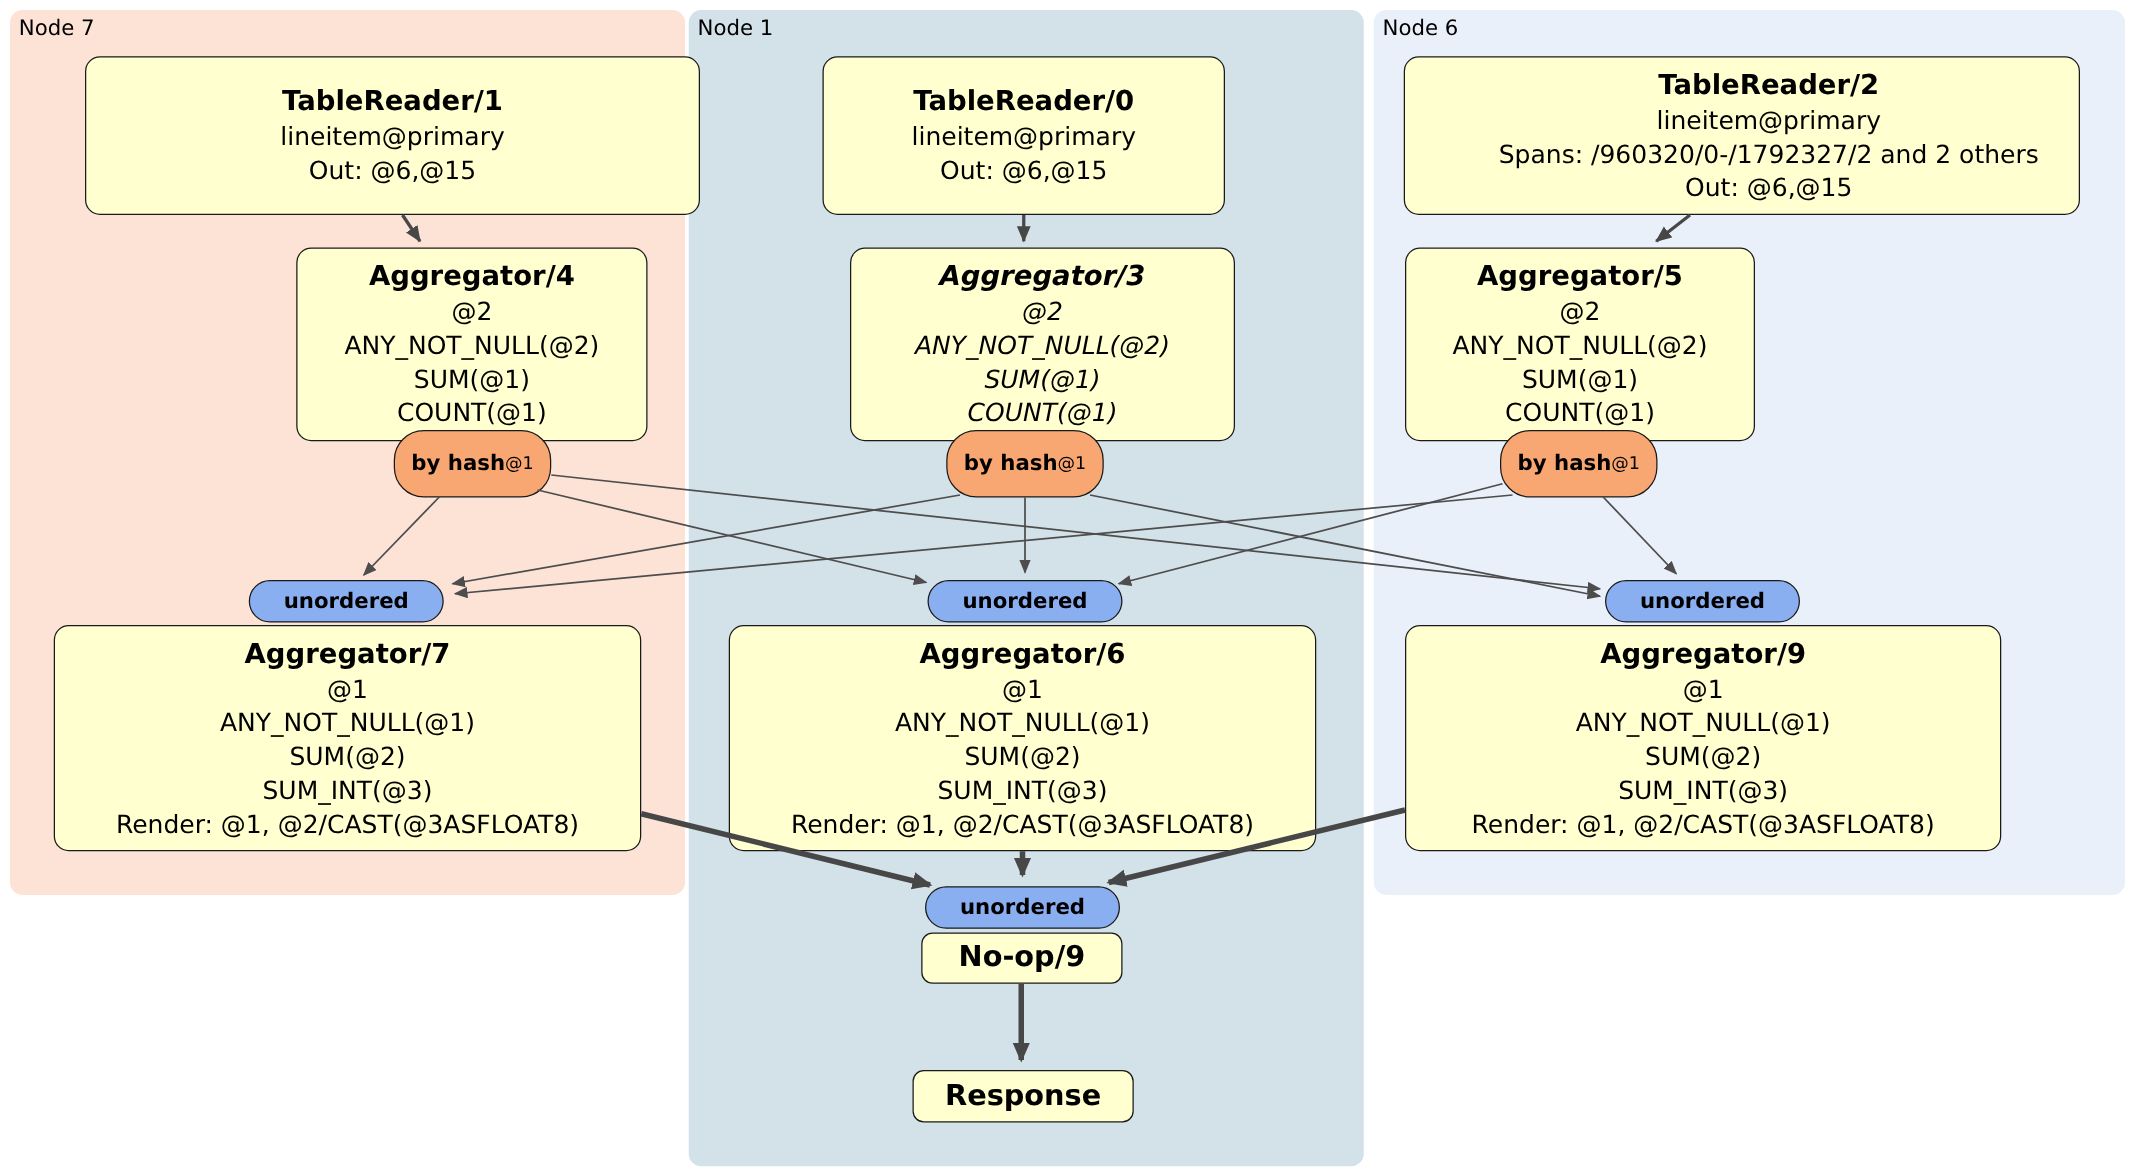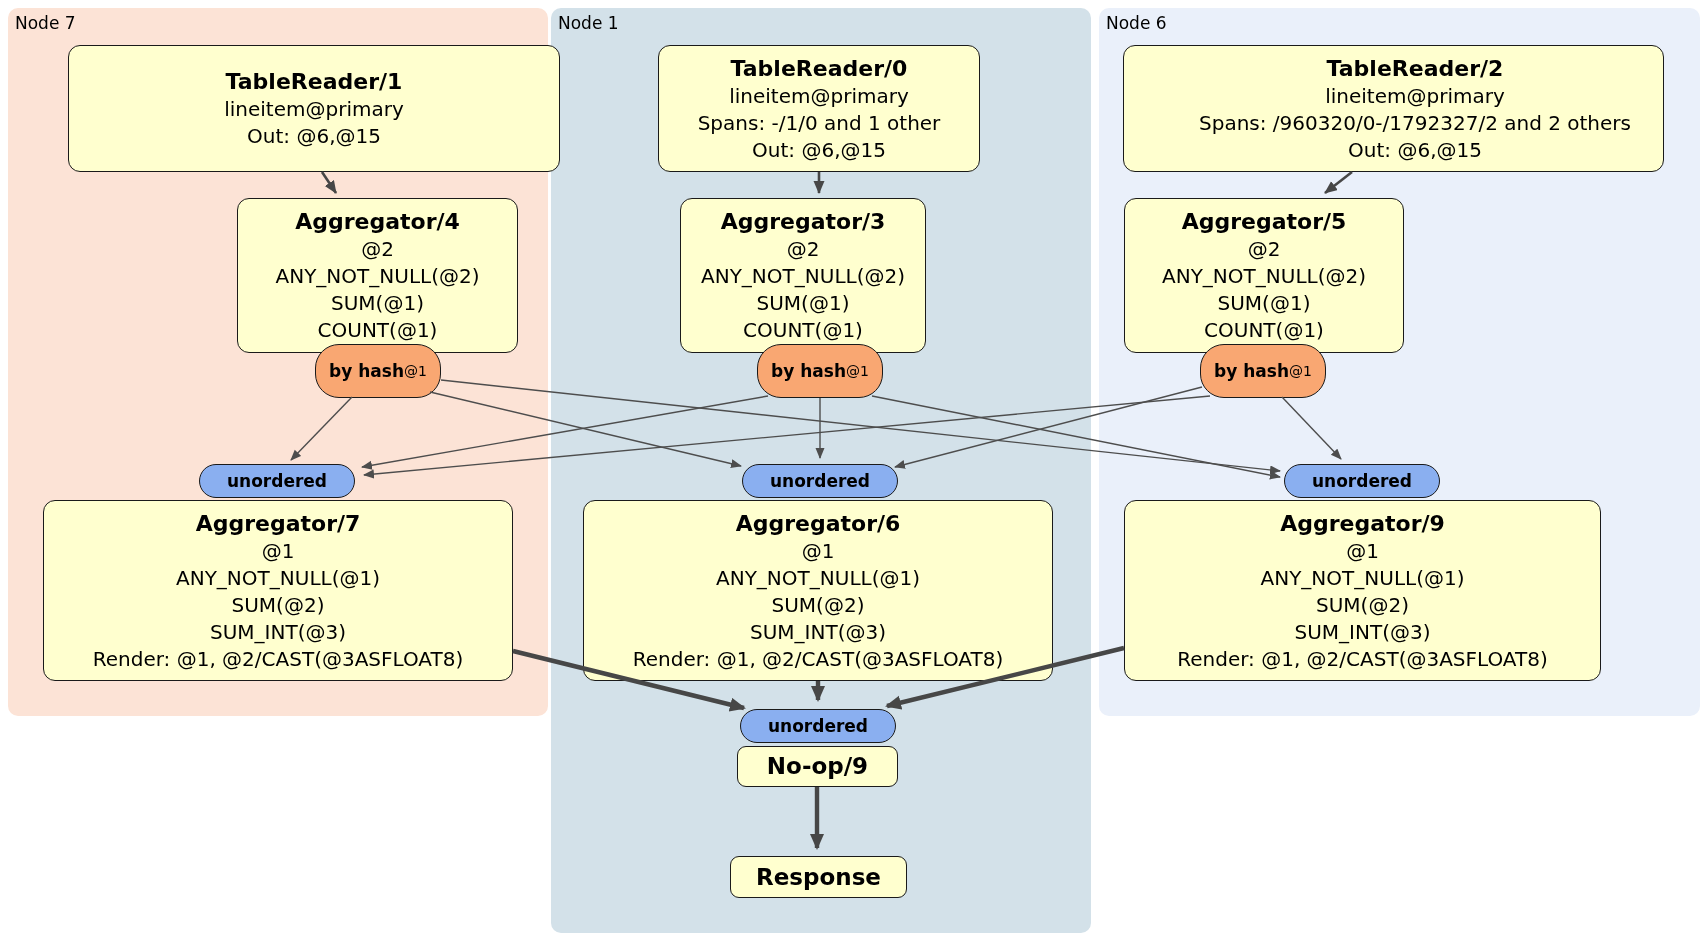--- a/index.html
+++ b/index.html
@@ -51,38 +51,37 @@
   </div>
 
   <div class="pbox" style="left:68px;top:45px;width:492px;height:127px;">
     <div class="ptitle">TableReader/1</div>
     <div class="pline">lineitem@primary</div>
     <div class="pline">Out: @6,@15</div>
   </div>
   <div class="pbox" style="left:658px;top:45px;width:322px;height:127px;">
     <div class="ptitle">TableReader/0</div>
     <div class="pline">lineitem@primary</div>
-    <div class="pline">Spans: -/1/0 and 1 other</div>
     <div class="pline">Out: @6,@15</div>
   </div>
   <div class="pbox" style="left:1123px;top:45px;width:541px;height:127px;padding-left:43px;">
     <div class="ptitle">TableReader/2</div>
     <div class="pline">lineitem@primary</div>
     <div class="pline">Spans: /960320/0-/1792327/2 and 2 others</div>
     <div class="pline">Out: @6,@15</div>
   </div>
 
   <div class="pbox" style="left:237px;top:198px;width:281px;height:155px;">
     <div class="ptitle">Aggregator/4</div>
     <div class="pline">@2</div>
     <div class="pline">ANY_NOT_NULL(@2)</div>
     <div class="pline">SUM(@1)</div>
     <div class="pline">COUNT(@1)</div>
   </div>
-  <div class="pbox" style="left:680px;top:198px;width:246px;height:155px;">
+  <div class="pbox" style="left:680px;top:198px;width:308px;height:155px;font-style:italic;">
     <div class="ptitle">Aggregator/3</div>
     <div class="pline">@2</div>
     <div class="pline">ANY_NOT_NULL(@2)</div>
     <div class="pline">SUM(@1)</div>
     <div class="pline">COUNT(@1)</div>
   </div>
   <div class="pbox" style="left:1124px;top:198px;width:280px;height:155px;">
     <div class="ptitle">Aggregator/5</div>
     <div class="pline">@2</div>
     <div class="pline">ANY_NOT_NULL(@2)</div>

